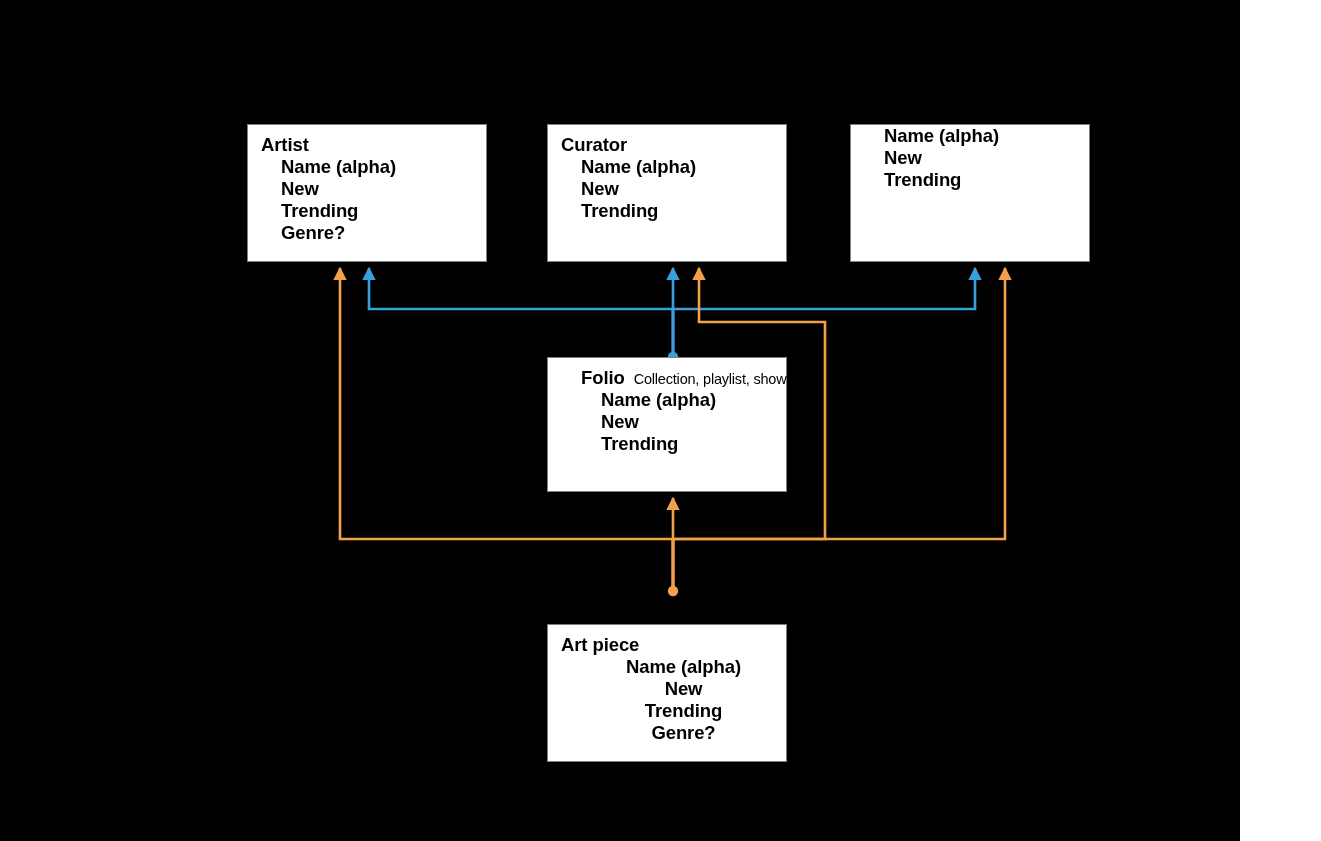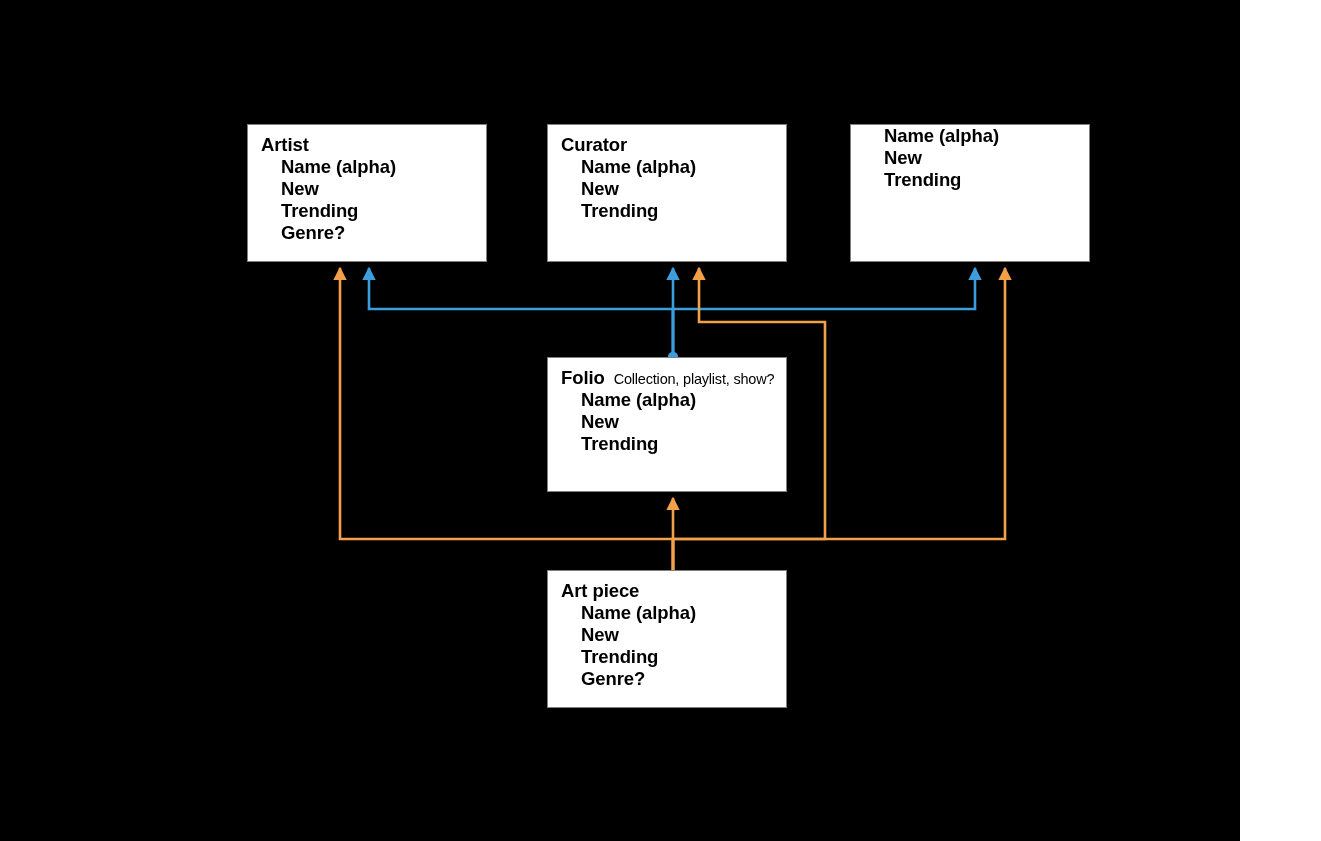--- a/index.html
+++ b/index.html
@@ -136,33 +136,33 @@
   </div>
 
   <div class="node" style="left:850px; top:124px; width:240px; height:138px;">
     <ul class="node-fields">
       <li>Name (alpha)</li>
       <li>New</li>
       <li>Trending</li>
     </ul>
   </div>
 
-  <div class="node" style="left:547px; top:357px; width:240px; height:135px;">
+  <div class="node" style="left:547px; top:357px; width:240px; height:135px;padding-left:20px;">
     <div class="node-head">
       <span class="node-title">Folio</span>
       <span class="node-subtitle">Collection, playlist, show?</span>
     </div>
     <ul class="node-fields">
       <li>Name (alpha)</li>
       <li>New</li>
       <li>Trending</li>
     </ul>
   </div>
 
-  <div class="node" style="left:547px; top:570px; width:240px; height:138px;">
+  <div class="node" style="left:547px; top:624px; width:240px; height:138px;text-align:center;">
     <div class="node-head">
       <span class="node-title">Art piece</span>
     </div>
     <ul class="node-fields">
       <li>Name (alpha)</li>
       <li>New</li>
       <li>Trending</li>
       <li>Genre?</li>
     </ul>
   </div>

